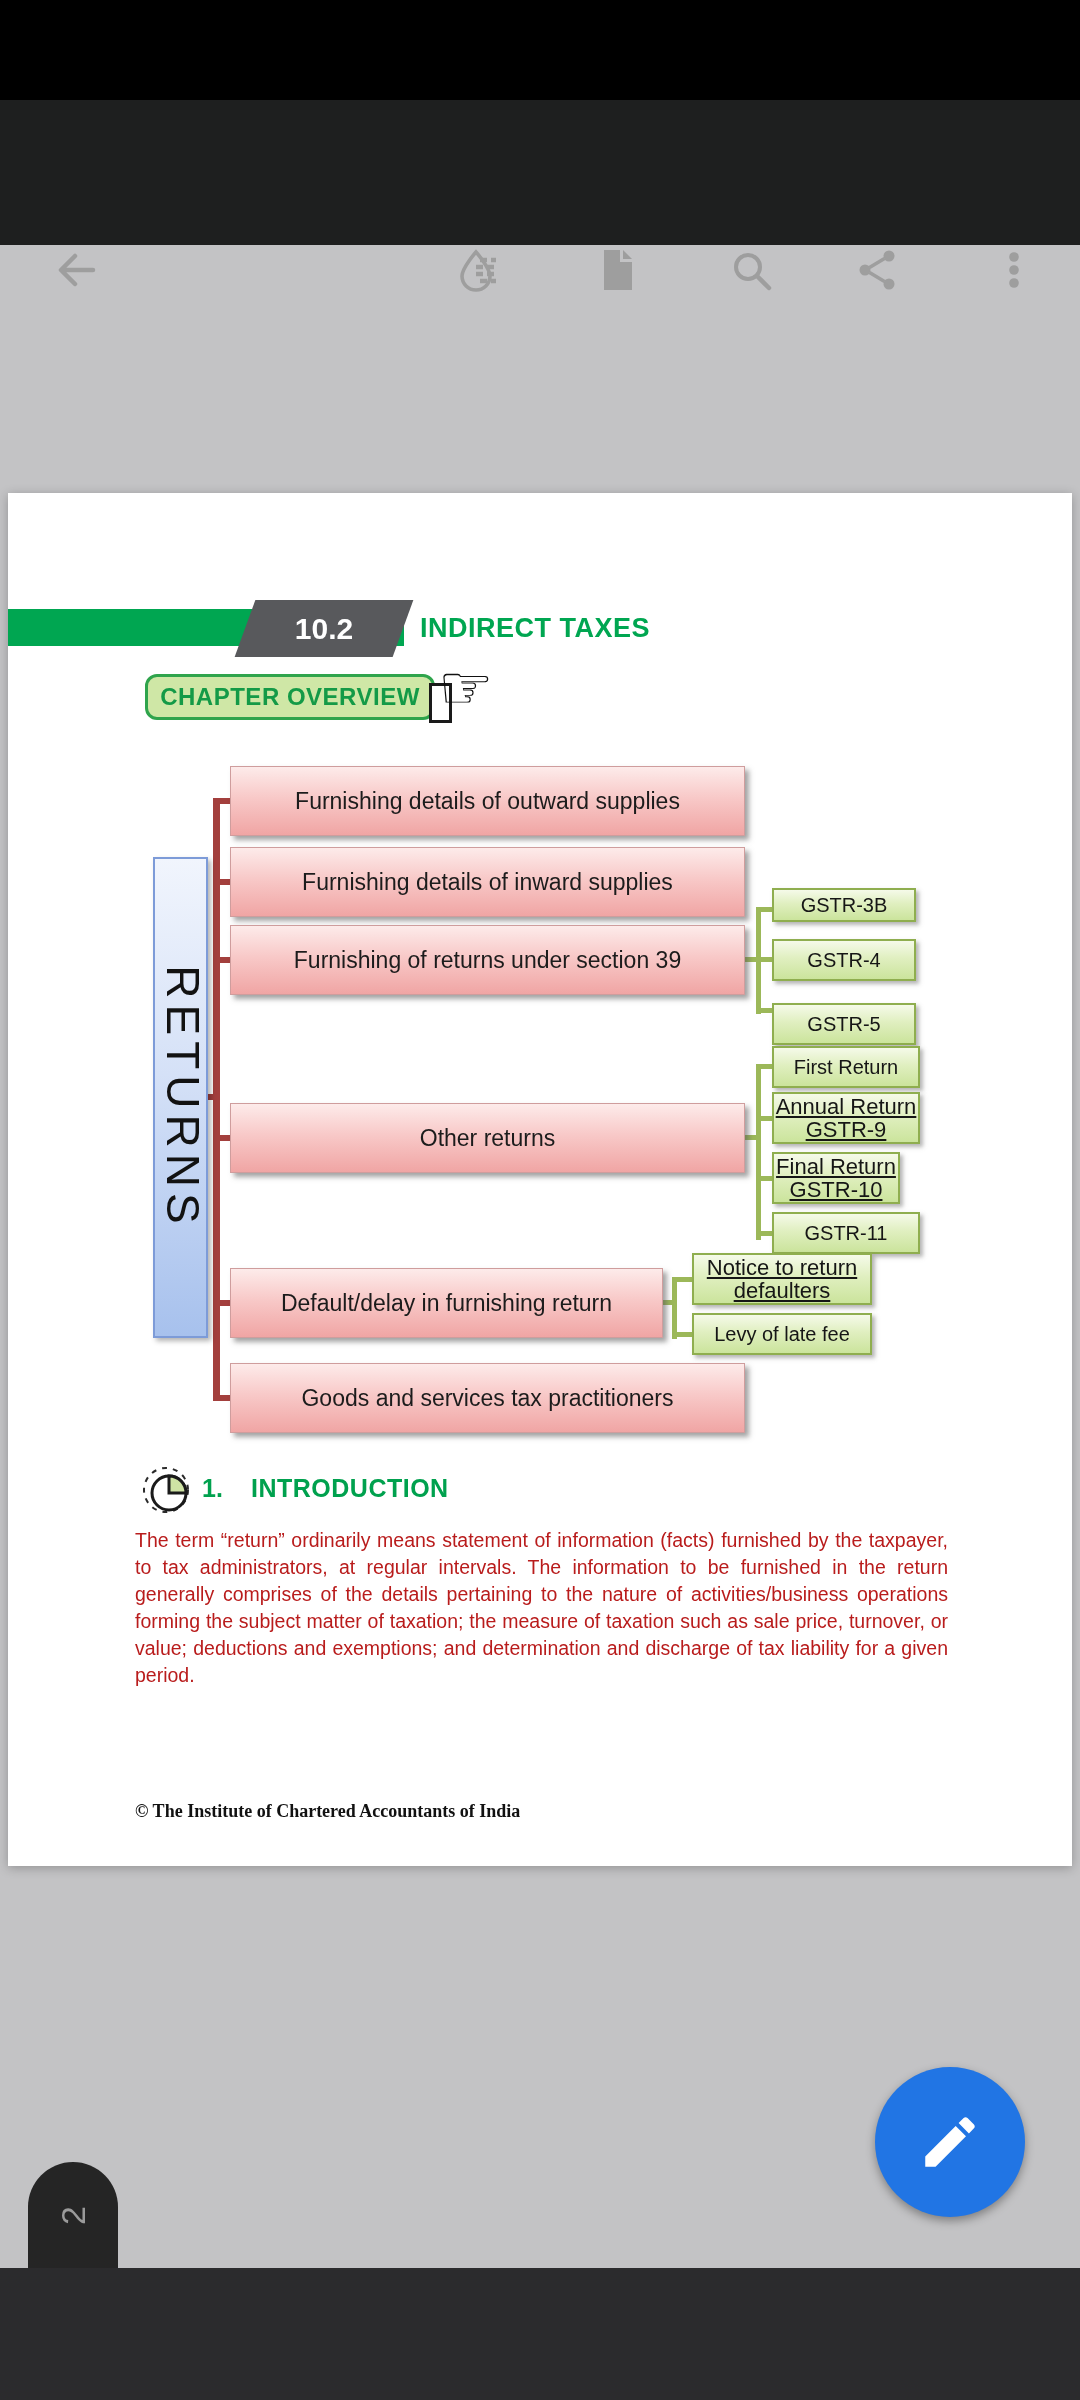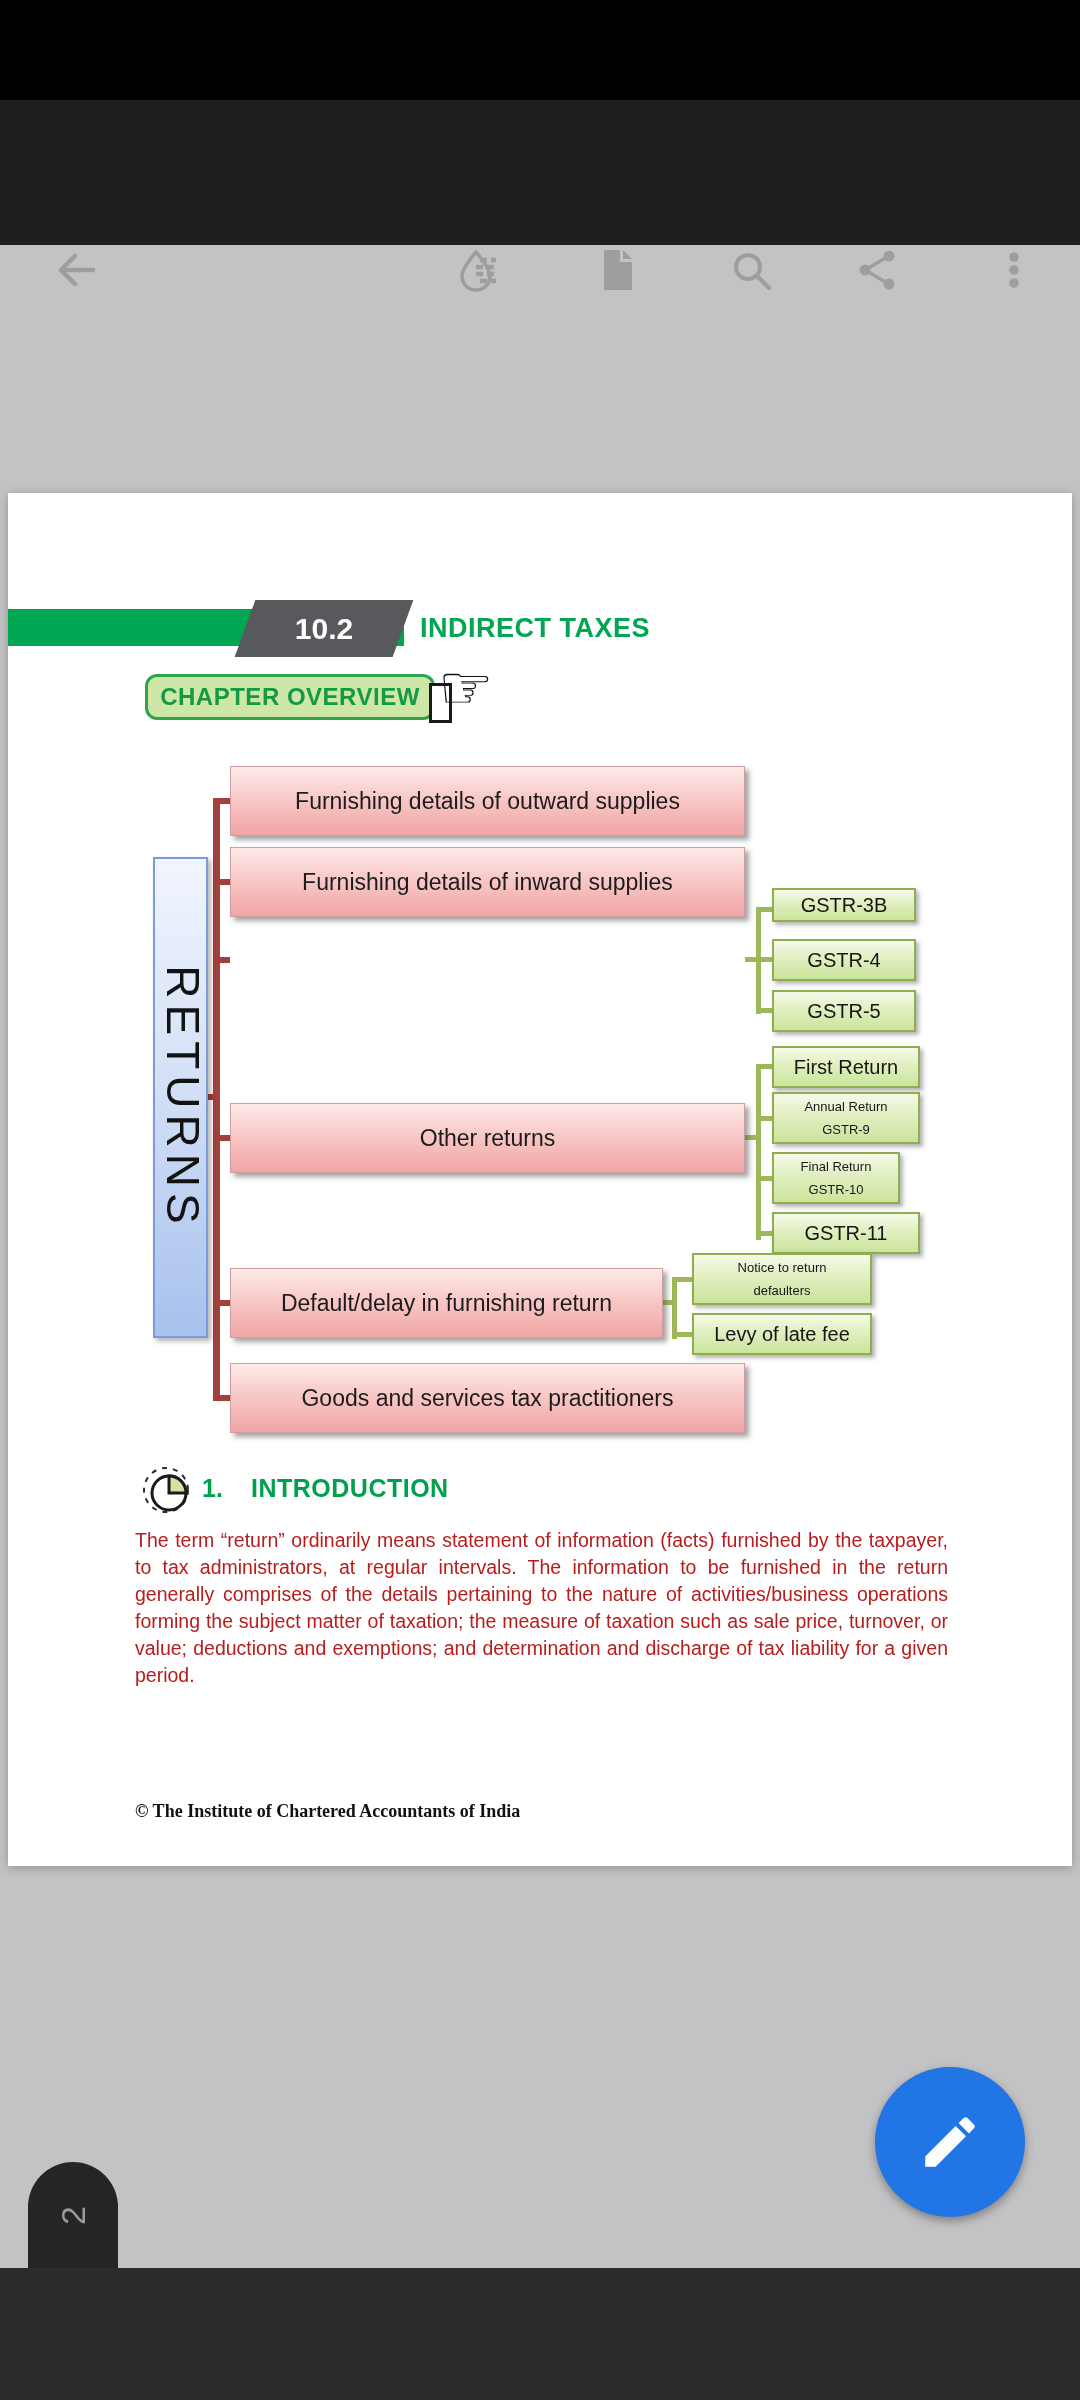--- a/index.html
+++ b/index.html
@@ -38,21 +38,21 @@
                  transform:rotate(90deg);text-align:center;line-height:51px;
                  font-size:46px;letter-spacing:6px;color:#121212;}
   .pink-box{background:linear-gradient(180deg,#fdebea 0%,#f8c9c8 45%,#f0a5a4 100%);
             border:1px solid #cf9d9d;box-shadow:4px 4px 5px rgba(90,90,90,.55);
             display:flex;align-items:center;justify-content:center;
             font-size:23px;color:#1c1c1c;box-sizing:border-box;}
   .leaf-green{background:linear-gradient(180deg,#f5fae9 0%,#e0efc0 45%,#cbe49c 100%);
               border:2px solid #8fae4f;box-shadow:3px 3px 4px rgba(110,110,110,.5);
               display:flex;align-items:center;justify-content:center;text-align:center;
               font-size:20px;color:#161616;box-sizing:border-box;}
-  .two-line{white-space:pre-line;font-size:13px;line-height:23px;}
+  .two-line{white-space:pre-line;font-size:22px;line-height:23px;text-decoration:underline;}
   .conn-r{background:#a33f3d;}
   .conn-g{background:#9cb859;}
 
   
   .intro-num{left:194px;top:981px;font-size:25px;font-weight:bold;color:#00a14e;}
   .intro-title{left:243px;top:981px;font-size:25px;font-weight:bold;color:#00a14e;letter-spacing:.5px;}
   .bodycopy{left:127px;top:1034px;width:813px;}
   .bodycopy p{margin:0 0 14px 0;text-align:justify;font-size:19.5px;line-height:27px;color:#b91c1c;}
   .footer{left:127px;top:1308px;font-family:"Liberation Serif",serif;font-weight:bold;
           font-size:18px;color:#111;}
@@ -141,27 +141,28 @@
     <div class="abs conn-g" style="left:664px;top:784px;width:5px;height:62px"></div>
     <div class="abs conn-g" style="left:664px;top:784px;width:20px;height:5px"></div>
     <div class="abs conn-g" style="left:664px;top:839px;width:20px;height:5px"></div>
 
     <div class="abs returns-box">
       <div class="returns-label">RETURNS</div>
     </div>
 
     <div class="abs pink-box" style="left:222px;top:273px;width:515px;height:70px">Furnishing details of outward supplies</div>
     <div class="abs pink-box" style="left:222px;top:354px;width:515px;height:70px">Furnishing details of inward supplies</div>
+    <div class="abs pink-box" style="left:222px;top:432px;width:515px;height:70px">Furnishing of returns under section 39</div>
     <div class="abs pink-box" style="left:222px;top:610px;width:515px;height:70px">Other returns</div>
     <div class="abs pink-box" style="left:222px;top:775px;width:433px;height:70px">Default/delay in furnishing return</div>
     <div class="abs pink-box" style="left:222px;top:870px;width:515px;height:70px">Goods and services tax practitioners</div>
 
     <div class="abs leaf-green" style="left:764px;top:395px;width:144px;height:34px">GSTR-3B</div>
     <div class="abs leaf-green" style="left:764px;top:446px;width:144px;height:42px">GSTR-4</div>
-    <div class="abs leaf-green" style="left:764px;top:497px;width:144px;height:42px">GSTR-5</div>
+    <div class="abs leaf-green" style="left:764px;top:510px;width:144px;height:42px">GSTR-5</div>
 
     <div class="abs leaf-green" style="left:764px;top:553px;width:148px;height:42px">First Return</div>
     <div class="abs leaf-green two-line" style="left:764px;top:599px;width:148px;height:52px">Annual Return
 GSTR-9</div>
     <div class="abs leaf-green two-line" style="left:764px;top:659px;width:128px;height:52px">Final Return
 GSTR-10</div>
     <div class="abs leaf-green" style="left:764px;top:719px;width:148px;height:42px">GSTR-11</div>
 
     <div class="abs leaf-green two-line" style="left:684px;top:760px;width:180px;height:52px">Notice to return
 defaulters</div>

